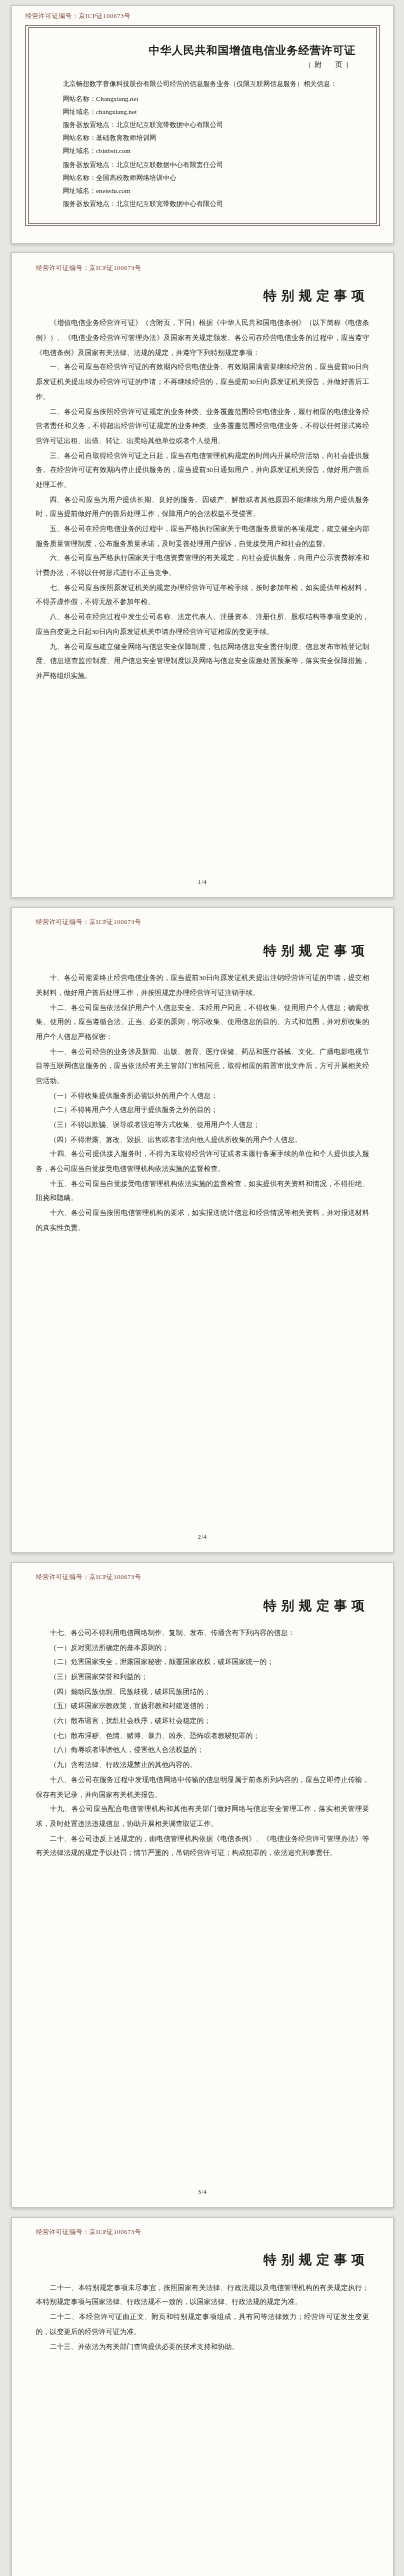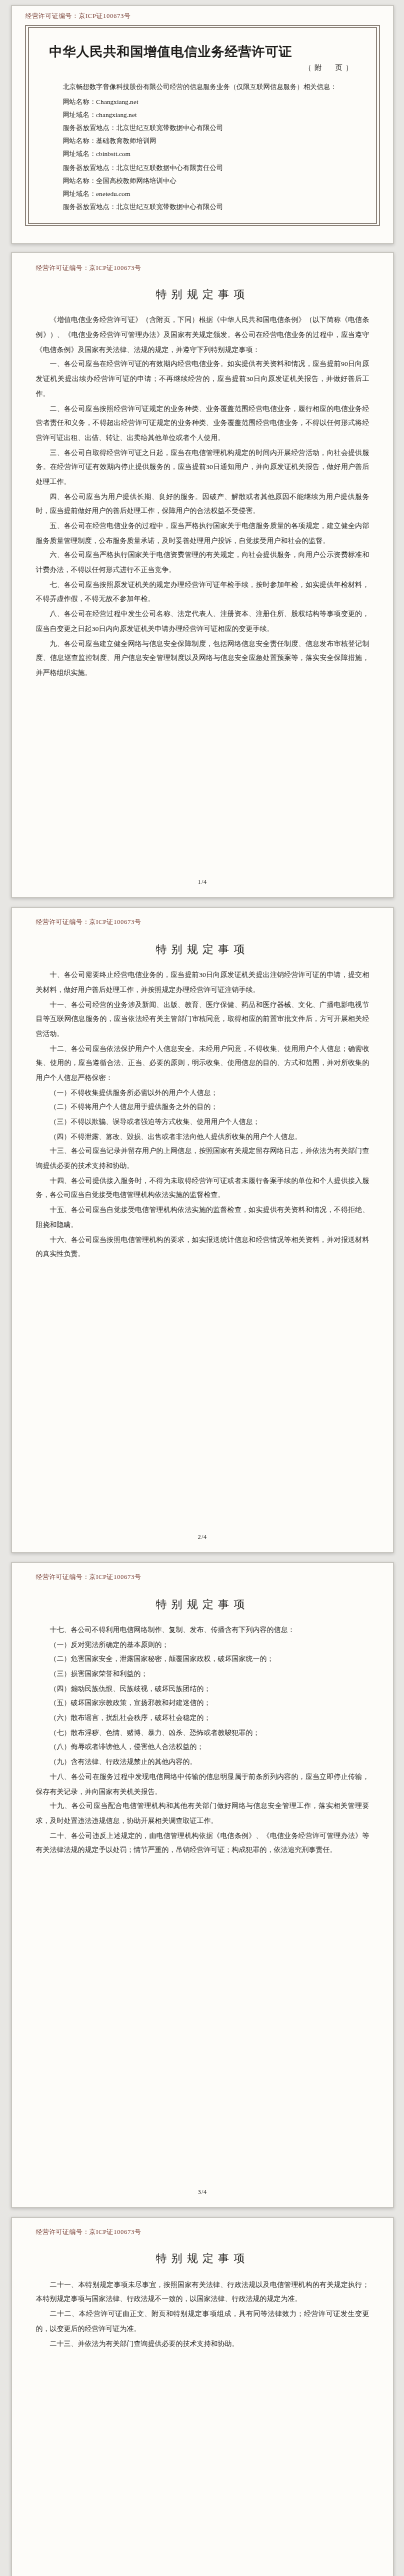--- a/index.html
+++ b/index.html
@@ -42,22 +42,22 @@
   }
   .cert-frame-inner {
     border: 0.5px solid #8b8279;
     height: 100%;
     box-sizing: border-box;
     padding: 10.3px 20.6px;
     overflow: hidden;
   }
   .cert-title {
     margin: 4.1px 0 2.1px;
-    text-align: left;
-    font-size: 13px;
+    text-align: right;
+    font-size: 11px;
     font-weight: bold;
     letter-spacing: 0.5px;
   }
   .cert-sub {
     text-align: right;
     font-size: 7.2px;
     letter-spacing: 3.1px;
     margin-bottom: 7.2px;
   }
   .cert-intro {
@@ -71,23 +71,23 @@
     margin: 0;
     font-size: 6.7px;
     line-height: 1.95;
     padding-left: 2em;
     text-align: justify;
   }
   
   .prov-page { height: 646px; padding: 10.3px 24px 33px; }
   .prov-title {
     margin: 14.4px 0 11.3px;
-    text-align: center;
-    font-size: 11px;
-    font-weight: normal;
+    text-align: right;
+    font-size: 13px;
+    font-weight: bold;
     letter-spacing: 4.6px;
   }
   .para {
     margin: 0;
     font-size: 7px;
     line-height: 2.1;
     text-indent: 2em;
     text-align: justify;
   }
   .page-no {
@@ -129,45 +129,44 @@
       </div>
     </div>
   </section>
 
   <section class="page prov-page">
     <div class="hdr">
       <span>经营许可证编号：</span><span>京ICP证100673号</span>
     </div>
     <h2 class="prov-title">特别规定事项</h2>
     <p class="para">《增值电信业务经营许可证》（含附页，下同）根据《中华人民共和国电信条例》（以下简称《电信条例》）、《电信业务经营许可管理办法》及国家有关规定颁发。各公司在经营电信业务的过程中，应当遵守《电信条例》及国家有关法律、法规的规定，并遵守下列特别规定事项：</p>
-    <p class="para">一、各公司应当在经营许可证的有效期内经营电信业务。如实提供有关资料和情况，应当提前90日向原发证机关提出续办经营许可证的申请；不再继续经营的，应当提前30日向原发证机关报告，并做好善后工作。</p>
+    <p class="para">一、各公司应当在经营许可证的有效期内经营电信业务。有效期届满需要继续经营的，应当提前90日向原发证机关提出续办经营许可证的申请；不再继续经营的，应当提前30日向原发证机关报告，并做好善后工作。</p>
     <p class="para">二、各公司应当按照经营许可证规定的业务种类、业务覆盖范围经营电信业务，履行相应的电信业务经营者责任和义务，不得超出经营许可证规定的业务种类、业务覆盖范围经营电信业务，不得以任何形式将经营许可证出租、出借、转让、出卖给其他单位或者个人使用。</p>
     <p class="para">三、各公司自取得经营许可证之日起，应当在电信管理机构规定的时间内开展经营活动，向社会提供服务。在经营许可证有效期内停止提供服务的，应当提前30日通知用户，并向原发证机关报告，做好用户善后处理工作。</p>
     <p class="para">四、各公司应当为用户提供长期、良好的服务。因破产、解散或者其他原因不能继续为用户提供服务时，应当提前做好用户的善后处理工作，保障用户的合法权益不受侵害。</p>
     <p class="para">五、各公司在经营电信业务的过程中，应当严格执行国家关于电信服务质量的各项规定，建立健全内部服务质量管理制度，公布服务质量承诺，及时妥善处理用户投诉，自觉接受用户和社会的监督。</p>
     <p class="para">六、各公司应当严格执行国家关于电信资费管理的有关规定，向社会提供服务，向用户公示资费标准和计费办法，不得以任何形式进行不正当竞争。</p>
     <p class="para">七、各公司应当按照原发证机关的规定办理经营许可证年检手续，按时参加年检，如实提供年检材料，不得弄虚作假，不得无故不参加年检。</p>
     <p class="para">八、各公司在经营过程中发生公司名称、法定代表人、注册资本、注册住所、股权结构等事项变更的，应当自变更之日起30日内向原发证机关申请办理经营许可证相应的变更手续。</p>
     <p class="para">九、各公司应当建立健全网络与信息安全保障制度，包括网络信息安全责任制度、信息发布审核登记制度、信息巡查监控制度、用户信息安全管理制度以及网络与信息安全应急处置预案等，落实安全保障措施，并严格组织实施。</p>
     <div class="page-no">1/4</div>
   </section>
 
   <section class="page prov-page">
     <div class="hdr">
       <span>经营许可证编号：</span><span>京ICP证100673号</span>
     </div>
     <h2 class="prov-title">特别规定事项</h2>
     <p class="para">十、各公司需要终止经营电信业务的，应当提前30日向原发证机关提出注销经营许可证的申请，提交相关材料，做好用户善后处理工作，并按照规定办理经营许可证注销手续。</p>
+    <p class="para">十二、各公司应当依法保护用户个人信息安全。未经用户同意，不得收集、使用用户个人信息；确需收集、使用的，应当遵循合法、正当、必要的原则，明示收集、使用信息的目的、方式和范围，并对所收集的用户个人信息严格保密：</p>
     <p class="para">十一、各公司经营的业务涉及新闻、出版、教育、医疗保健、药品和医疗器械、文化、广播电影电视节目等互联网信息服务的，应当依法经有关主管部门审核同意，取得相应的前置审批文件后，方可开展相关经营活动。</p>
-    <p class="para">十二、各公司应当依法保护用户个人信息安全。未经用户同意，不得收集、使用用户个人信息；确需收集、使用的，应当遵循合法、正当、必要的原则，明示收集、使用信息的目的、方式和范围，并对所收集的用户个人信息严格保密：</p>
     <p class="para">（一）不得收集提供服务所必需以外的用户个人信息；</p>
     <p class="para">（二）不得将用户个人信息用于提供服务之外的目的；</p>
     <p class="para">（三）不得以欺骗、误导或者强迫等方式收集、使用用户个人信息；</p>
     <p class="para">（四）不得泄露、篡改、毁损、出售或者非法向他人提供所收集的用户个人信息。</p>
-    <p class="para">十三、各公司应当记录并留存用户的上网信息，按照国家有关规定留存网络日志，并依法为有关部门查询提供必要的技术支持和协助。</p>
     <p class="para">十四、各公司提供接入服务时，不得为未取得经营许可证或者未履行备案手续的单位和个人提供接入服务，各公司应当自觉接受电信管理机构依法实施的监督检查。</p>
     <p class="para">十五、各公司应当自觉接受电信管理机构依法实施的监督检查，如实提供有关资料和情况，不得拒绝、阻挠和隐瞒。</p>
     <p class="para">十六、各公司应当按照电信管理机构的要求，如实报送统计信息和经营情况等相关资料，并对报送材料的真实性负责。</p>
     <div class="page-no">2/4</div>
   </section>
 
   <section class="page prov-page">
     <div class="hdr">
       <span>经营许可证编号：</span><span>京ICP证100673号</span>
     </div>

